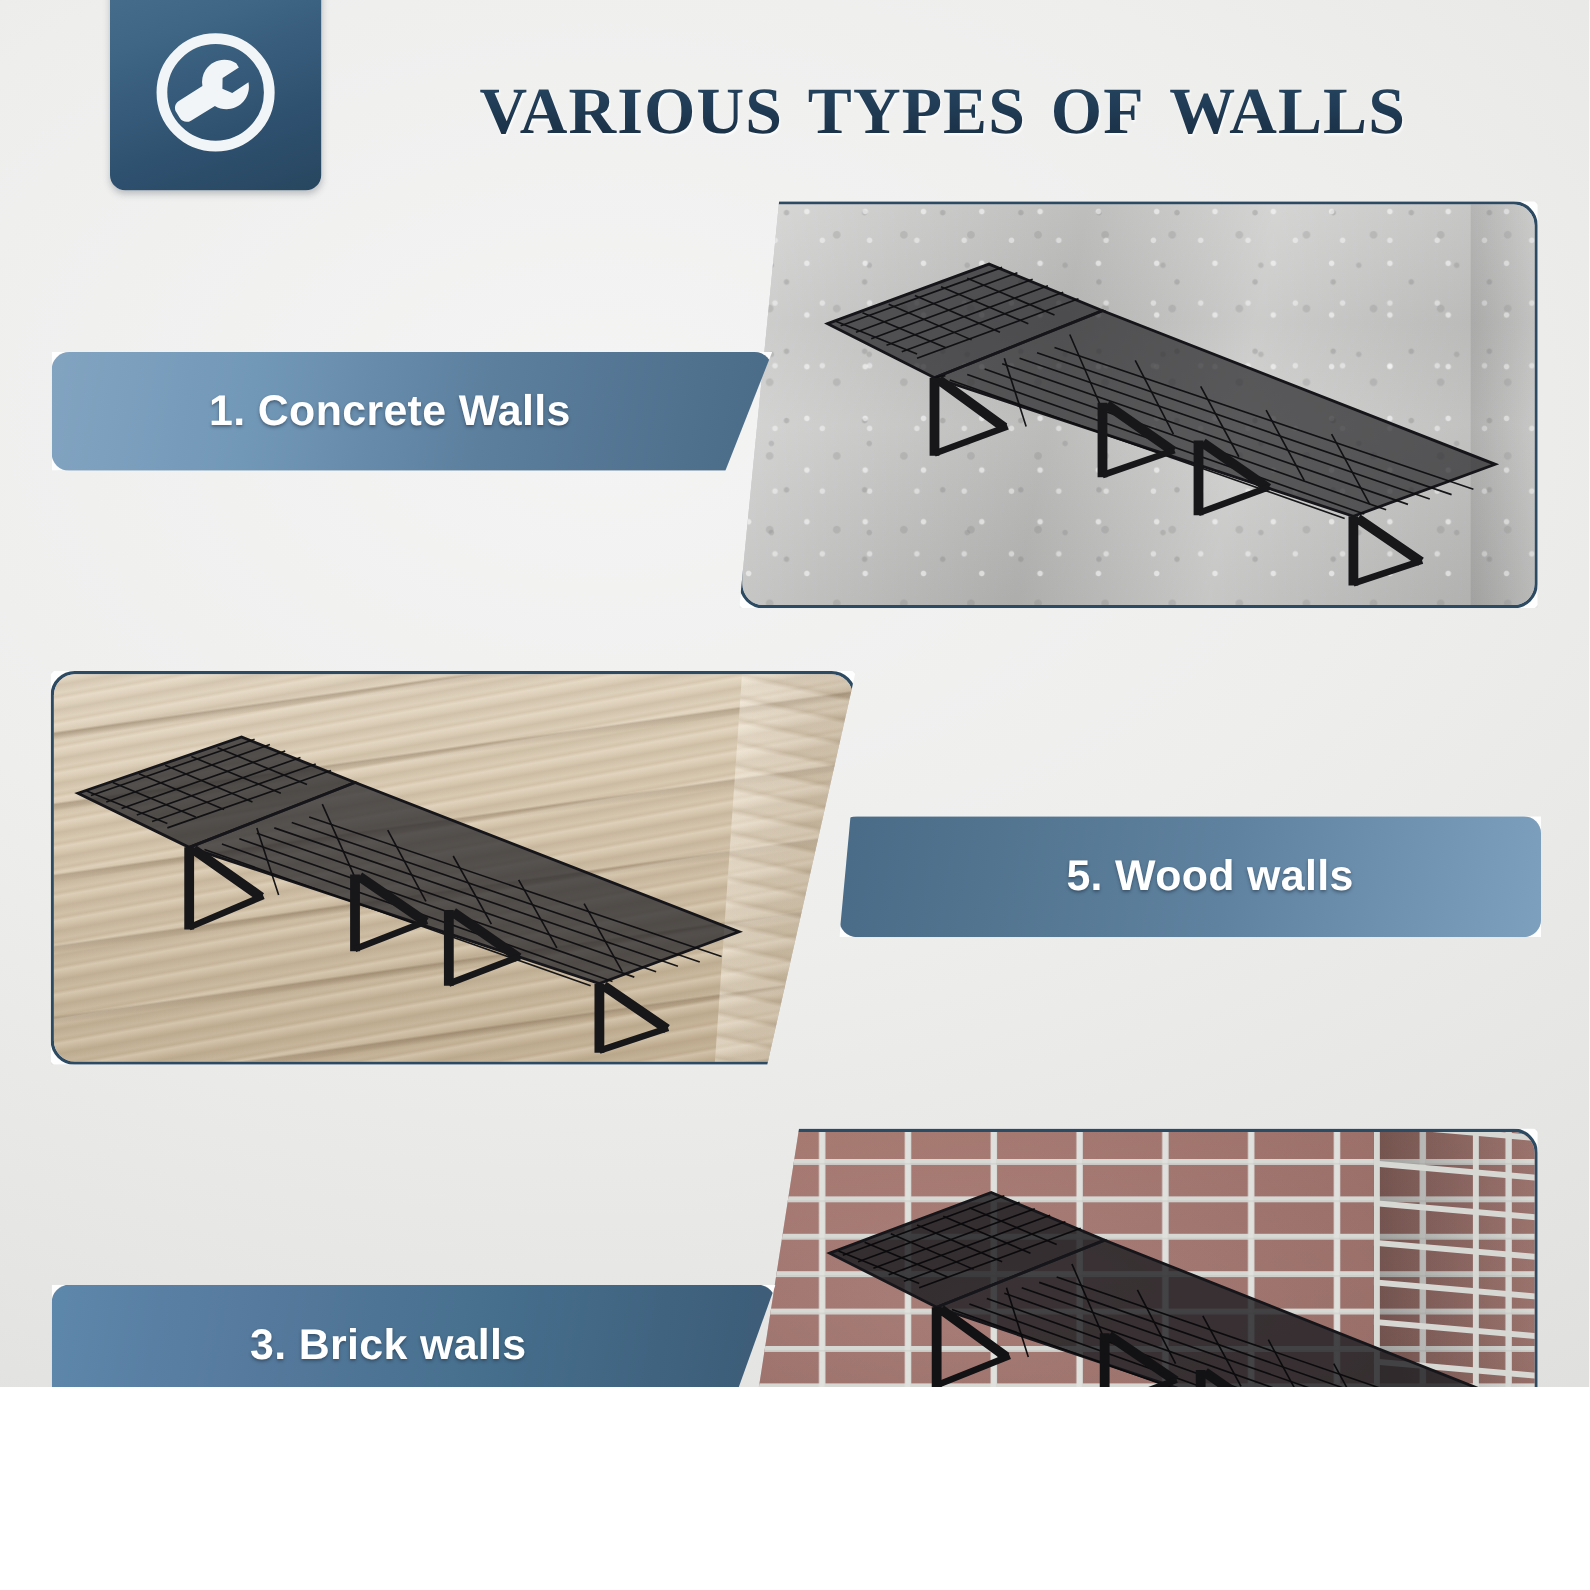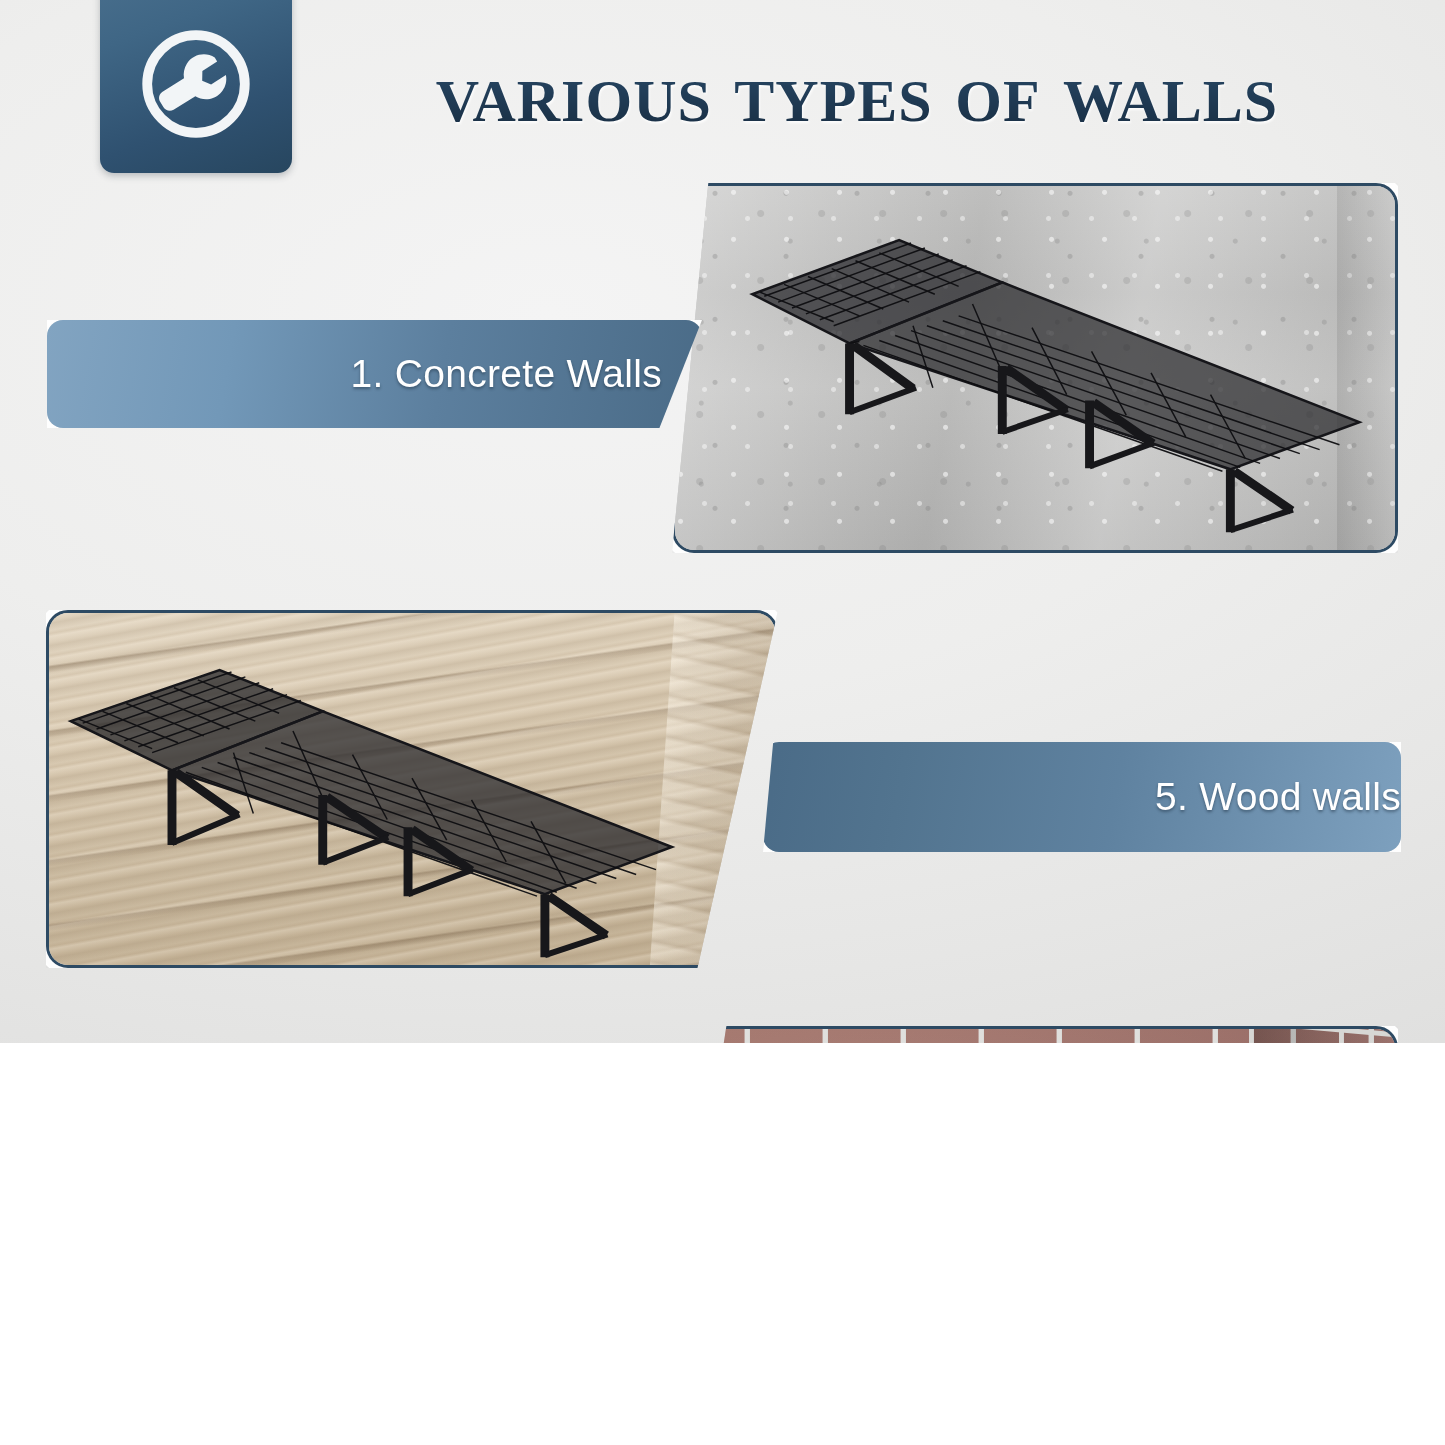--- a/index.html
+++ b/index.html
@@ -3,21 +3,21 @@
 <meta charset="utf-8">
 <style>
   html, body {
     margin: 0;
     padding: 0;
     background: #ffffff;
   }
   #page {
     position: relative;
     width: 1445px;
-    height: 1043px;
+    height: 1261px;
     overflow: hidden;
     font-family: "Liberation Sans", sans-serif;
     background:
       radial-gradient(ellipse 120% 90% at 38% 30%, #f4f4f4 0%, #eeeeed 42%, #e6e6e5 72%, #dededd 100%);
   }
 
   
   #header {
     position: absolute;
     left: 0; top: 0;
@@ -191,23 +191,23 @@
 
   
   .label-banner {
     position: absolute;
     display: flex;
     align-items: center;
     box-shadow: 0 0 0 8px rgba(255,255,255,0.96), 0 5px 13px rgba(95,100,108,0.26);
   }
   .label-banner .label-text {
     width: 100%;
-    text-align: right;
+    text-align: center;
     color: #ffffff;
-    font-weight: normal;
+    font-weight: bold;
     font-size: 39px;
     letter-spacing: 0.3px;
     text-shadow: 0 2px 3px rgba(20,35,50,0.45);
     white-space: nowrap;
   }
   #banner-1 {
     left: 47px; top: 320px;
     width: 655px; height: 108px;
     border-radius: 16px;
     background: linear-gradient(100deg, #82a4c1 0%, #7298b8 28%, #5c7f9e 60%, #4a6b87 100%);
@@ -321,14 +321,17 @@
         <path d="M336,186 L336,256 M340,188 L401,230" stroke="#121214" stroke-width="9"></path>
         <path d="M336,254 L402,229" stroke="#121214" stroke-width="6"></path>
         <path d="M424,220 L424,290 M428,222 L488,264" stroke="#121214" stroke-width="9"></path>
         <path d="M424,288 L489,263" stroke="#121214" stroke-width="6"></path>
         <path d="M566,292 L566,356 M570,294 L628,334" stroke="#121214" stroke-width="9"></path>
         <path d="M566,354 L629,333" stroke="#121214" stroke-width="6"></path>
       </g>
     </svg>
   </div>
 
+  <div class="label-banner" id="banner-3">
+    <span class="label-text">3. Brick walls</span>
+  </div>
 
 </div>
 
 </body></html>

